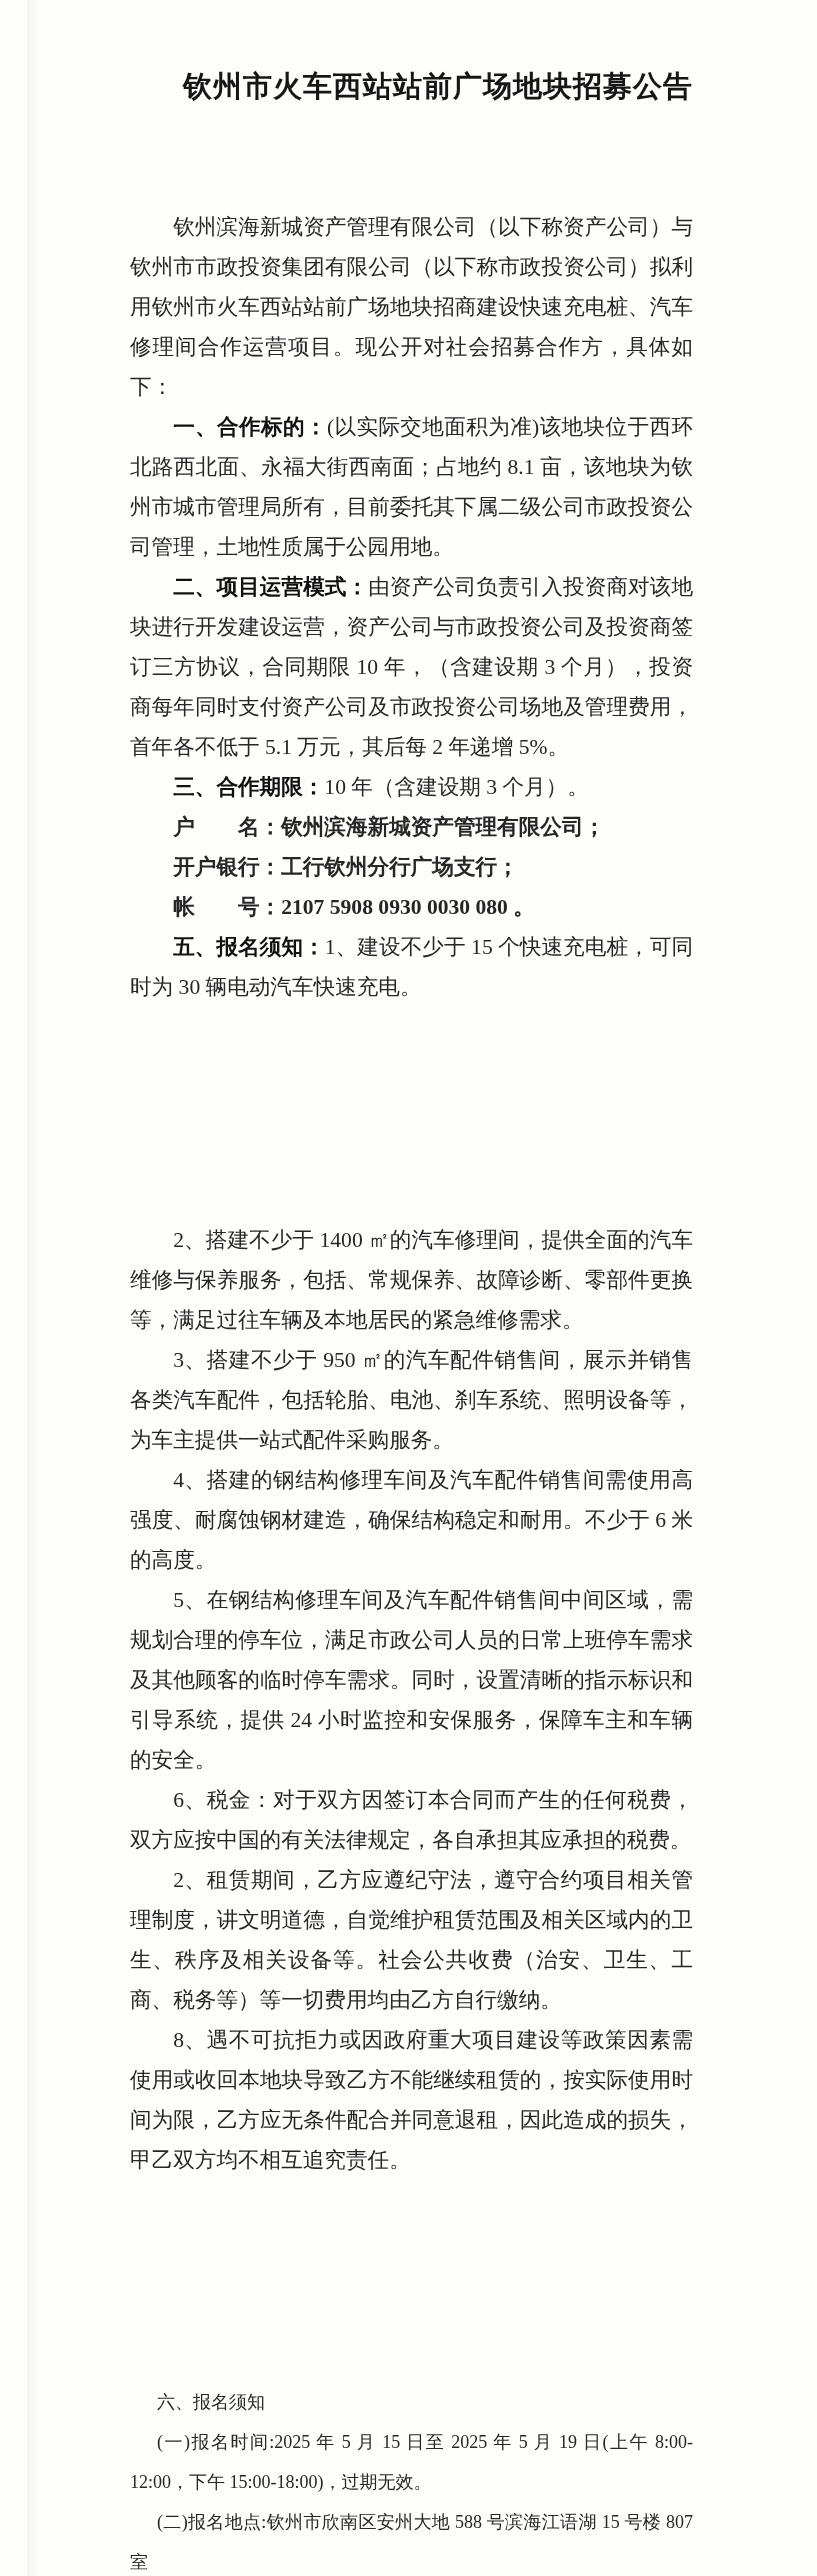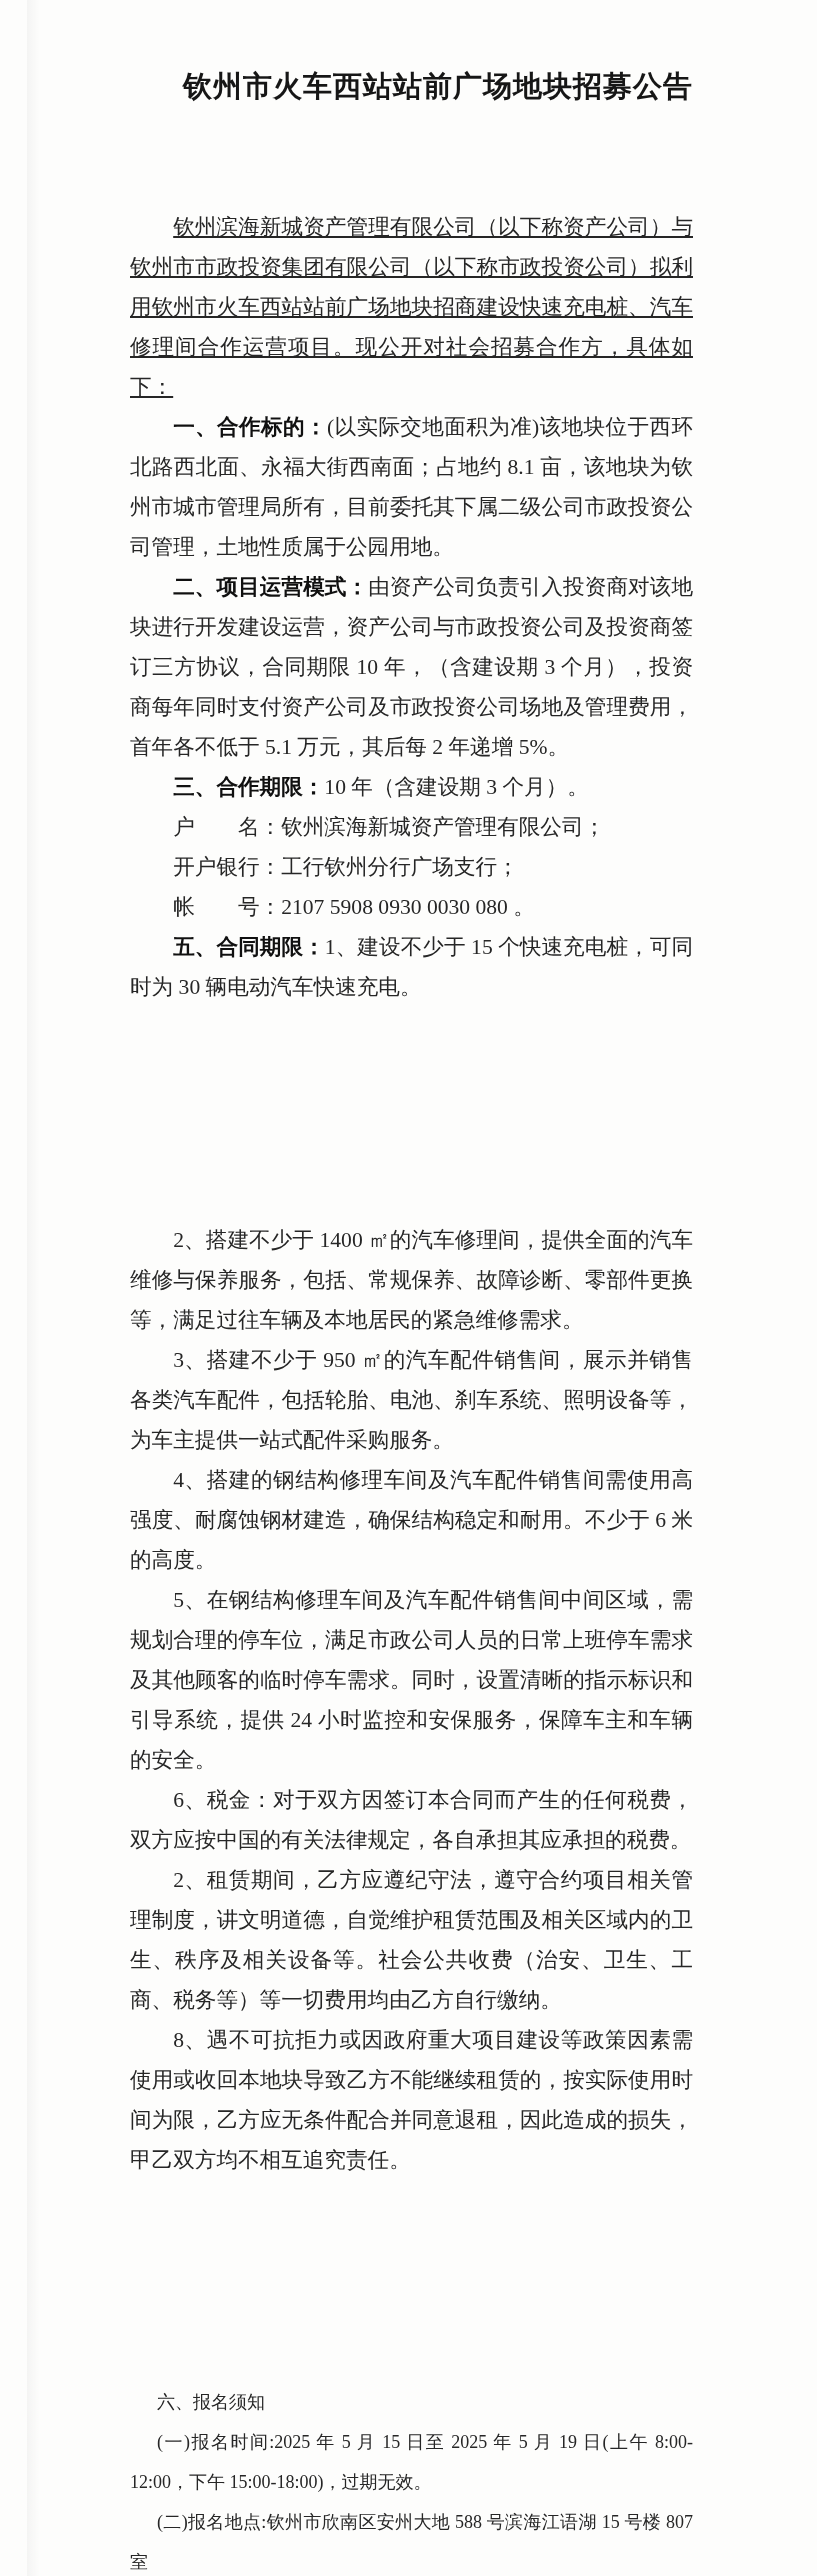--- a/index.html
+++ b/index.html
@@ -32,28 +32,28 @@
     white-space:nowrap;
   }
   .para{
     margin:0;
     font-size:21.6px;line-height:40px;
     text-align:justify;
     text-justify:inter-character;
     text-indent:2em;
     color:#262626;
   }
-  .para.first{margin-top:98px;text-decoration:underline;}
+  .para.first{margin-top:98px;}
   .label{
     font-family:Liberation Sans, sans-serif;
     font-weight:700;color:#101010;
   }
   .bank-line{
     margin:0;font-size:21.6px;line-height:40px;
-    padding-left:2em;text-indent:0;color:#262626;
+    padding-left:2em;text-indent:0;color:#262626;font-weight:bold;
   }
   .gap-a{height:213px;}
   .gap-b{height:202px;}
   .sub{
     margin:0;font-size:18px;line-height:40px;
     text-align:justify;text-justify:inter-character;
     text-indent:1.5em;color:#262626;
   }
 </style>
 </head>
@@ -70,21 +70,21 @@
 
     <p class="para"><span class="label">二、项目运营模式：</span><span>由资产公司负责引入投资商对该地块进行开发建设运营，资产公司与市政投资公司及投资商签订三方协议，合同期限 10 年，（含建设期 3 个月），投资商每年同时支付资产公司及市政投资公司场地及管理费用，首年各不低于 5.1 万元，其后每 2 年递增 5%。</span></p>
 
     <p class="para"><span class="label">三、合作期限：</span><span>10 年（含建设期 3 个月）。</span></p>
 
 
     <p class="bank-line">户　　名：钦州滨海新城资产管理有限公司；</p>
     <p class="bank-line">开户银行：工行钦州分行广场支行；</p>
     <p class="bank-line">帐　　号：2107 5908 0930 0030 080 。</p>
 
-    <p class="para"><span class="label">五、合同期限：</span><span>1、建设不少于 15 个快速充电桩，可同时为 30 辆电动汽车快速充电。</span></p>
+    <p class="para"><span class="label">五、报名须知：</span><span>1、建设不少于 15 个快速充电桩，可同时为 30 辆电动汽车快速充电。</span></p>
 
     <div class="gap-a"></div>
 
     <p class="para">2、搭建不少于 1400 ㎡的汽车修理间，提供全面的汽车维修与保养服务，包括、常规保养、故障诊断、零部件更换等，满足过往车辆及本地居民的紧急维修需求。</p>
     <p class="para">3、搭建不少于 950 ㎡的汽车配件销售间，展示并销售各类汽车配件，包括轮胎、电池、刹车系统、照明设备等，为车主提供一站式配件采购服务。</p>
     <p class="para">4、搭建的钢结构修理车间及汽车配件销售间需使用高强度、耐腐蚀钢材建造，确保结构稳定和耐用。不少于 6 米的高度。</p>
     <p class="para">5、在钢结构修理车间及汽车配件销售间中间区域，需规划合理的停车位，满足市政公司人员的日常上班停车需求及其他顾客的临时停车需求。同时，设置清晰的指示标识和引导系统，提供 24 小时监控和安保服务，保障车主和车辆的安全。</p>
     <p class="para">6、税金：对于双方因签订本合同而产生的任何税费，双方应按中国的有关法律规定，各自承担其应承担的税费。</p>
     <p class="para">2、租赁期间，乙方应遵纪守法，遵守合约项目相关管理制度，讲文明道德，自觉维护租赁范围及相关区域内的卫生、秩序及相关设备等。社会公共收费（治安、卫生、工商、税务等）等一切费用均由乙方自行缴纳。</p>
     <p class="para">8、遇不可抗拒力或因政府重大项目建设等政策因素需使用或收回本地块导致乙方不能继续租赁的，按实际使用时间为限，乙方应无条件配合并同意退租，因此造成的损失，甲乙双方均不相互追究责任。</p>

